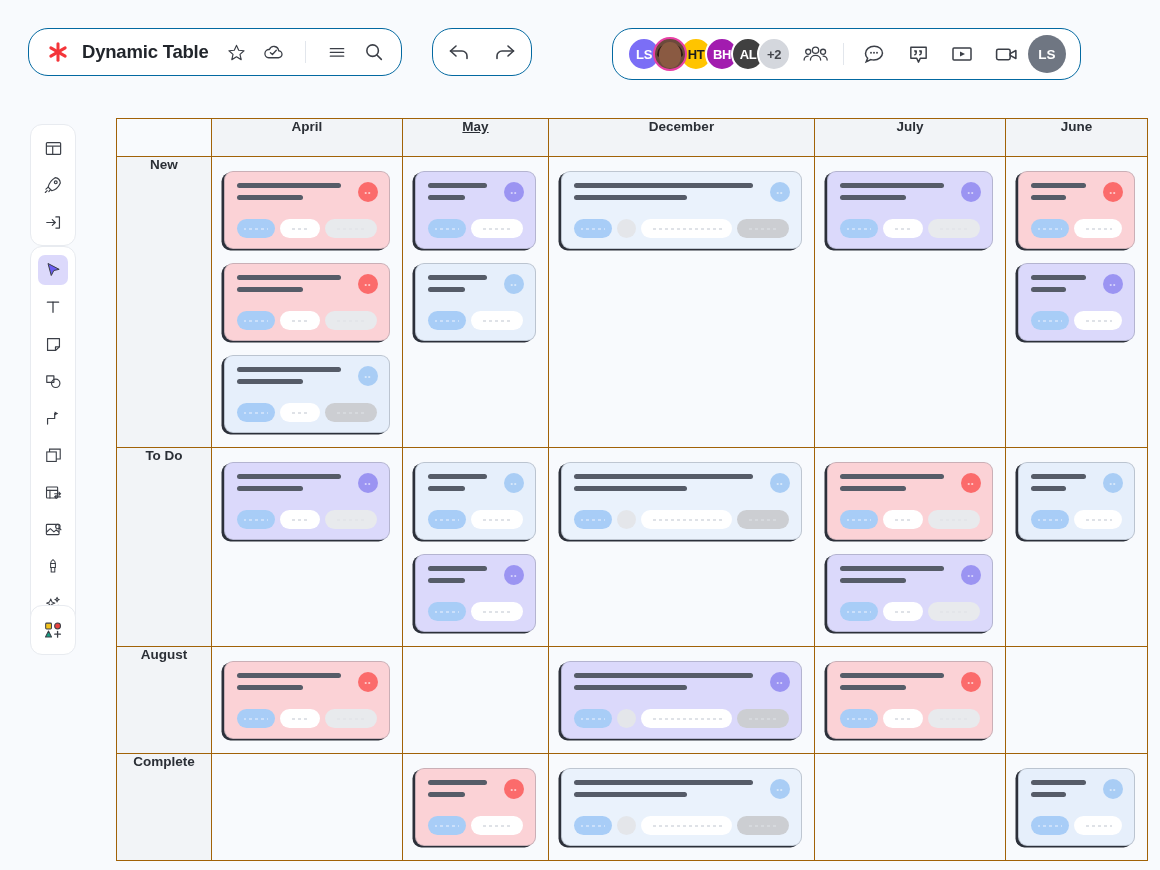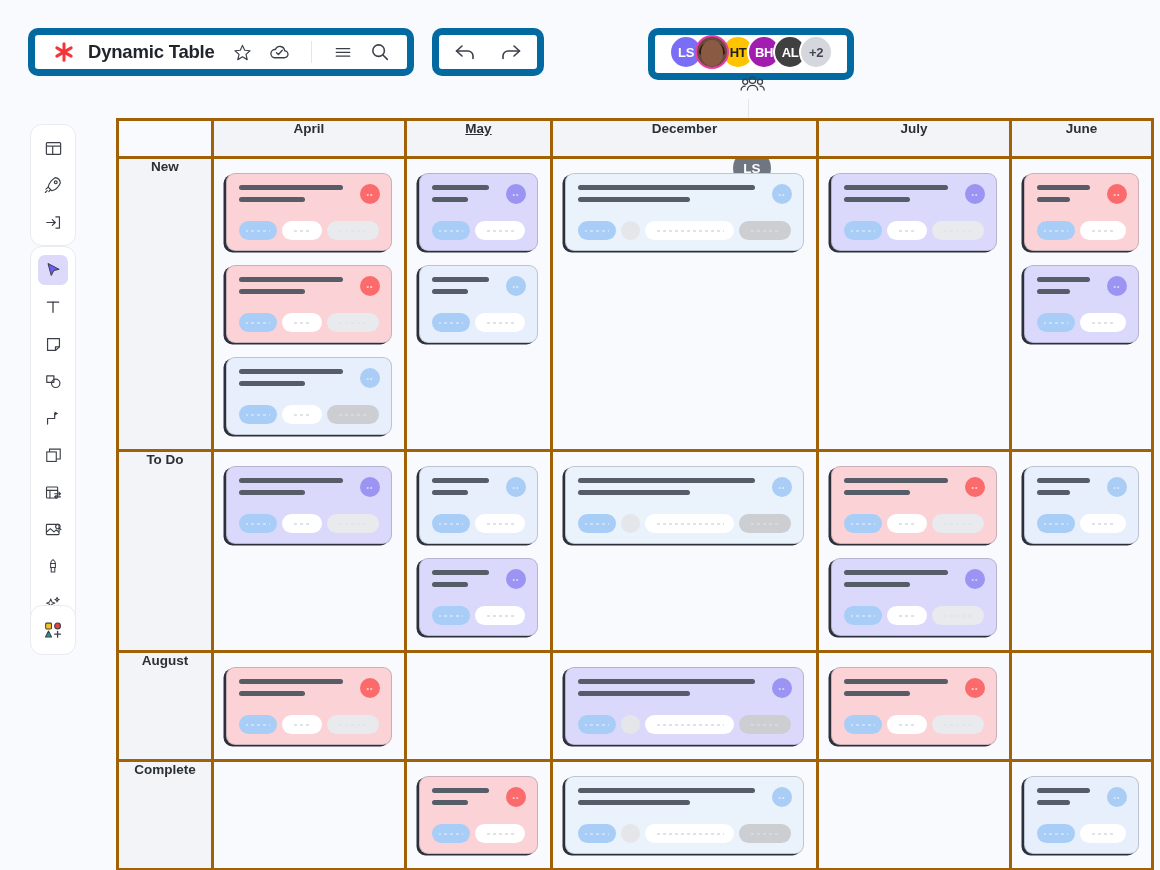--- a/index.html
+++ b/index.html
@@ -10,40 +10,40 @@
     overflow: hidden;
   }
   .app { position: relative; width: 1160px; height: 870px; }
 
   
   .topbar { position: absolute; top: 0; left: 0; width: 1160px; height: 104px; }
 
   .panel {
     position: absolute;
     background: #ffffff;
-    border: 7px solid #0369a1;
-    border-radius: 10px;
+    border: 1px solid #0369a1;
+    border-radius: 20px;
     display: flex; align-items: center;
   }
 
   .title-panel { left: 28px; top: 28px; height: 48px; padding: 0 14px 0 16px; gap: 11px; }
   .logo-asterisk { width: 22px; height: 22px; flex: none; }
   .app-title {
     font-size: 18.5px; font-weight: bold; color: #21252b;
     letter-spacing: -0.2px; white-space: nowrap; margin-right: 4px;
   }
   .ic {
     width: 26px; height: 26px; display: flex; align-items: center;
     justify-content: center; flex: none; cursor: pointer;
   }
   .vdiv { width: 1px; height: 22px; background: #e2e6ec; margin: 0 7px; flex: none; }
 
   .history-panel { left: 432px; top: 28px; height: 48px; padding: 0 13px; gap: 20px; }
 
-  .collab-panel { left: 648px; top: 28px; height: 52px; padding: 0 14px 0 8px; gap: 0; flex-direction: column; }
+  .collab-panel { left: 612px; top: 28px; height: 52px; padding: 0 14px 0 8px; gap: 0; }
   .avatars { display: flex; align-items: center; padding-left: 6px; }
   .av {
     width: 34px; height: 34px; border-radius: 50%;
     display: flex; align-items: center; justify-content: center;
     color: #fff; font-size: 13px; font-weight: bold;
     border: 2px solid #fff; margin-left: -8px; flex: none;
     letter-spacing: -0.3px;
   }
   .av:first-child { margin-left: 0; }
   .av-photo {
@@ -81,21 +81,21 @@
   .tool {
     width: 30px; height: 30px; border-radius: 7px; cursor: pointer;
     display: flex; align-items: center; justify-content: center;
   }
   .tool.active { background: #dcd9fb; }
 
   
   .table-wrap { position: absolute; left: 116px; top: 118px; }
   table.board { border-collapse: collapse; table-layout: fixed; }
   table.board th, table.board td {
-    border: 3px solid #a16207; vertical-align: top; padding: 0;
+    border: 1px solid #a16207; vertical-align: top; padding: 0;
   }
   th.corner { border: none; background: transparent; }
   th.colhead {
     height: 38px; background: #f2f4f7; font-size: 13.5px; font-weight: bold;
     color: #2b2f36; text-align: center; vertical-align: middle;
   }
   td.rowhead {
     width: 95px; background: #f2f4f7; font-size: 13.5px; font-weight: bold;
     color: #2b2f36; text-align: center; vertical-align: middle;
   }

